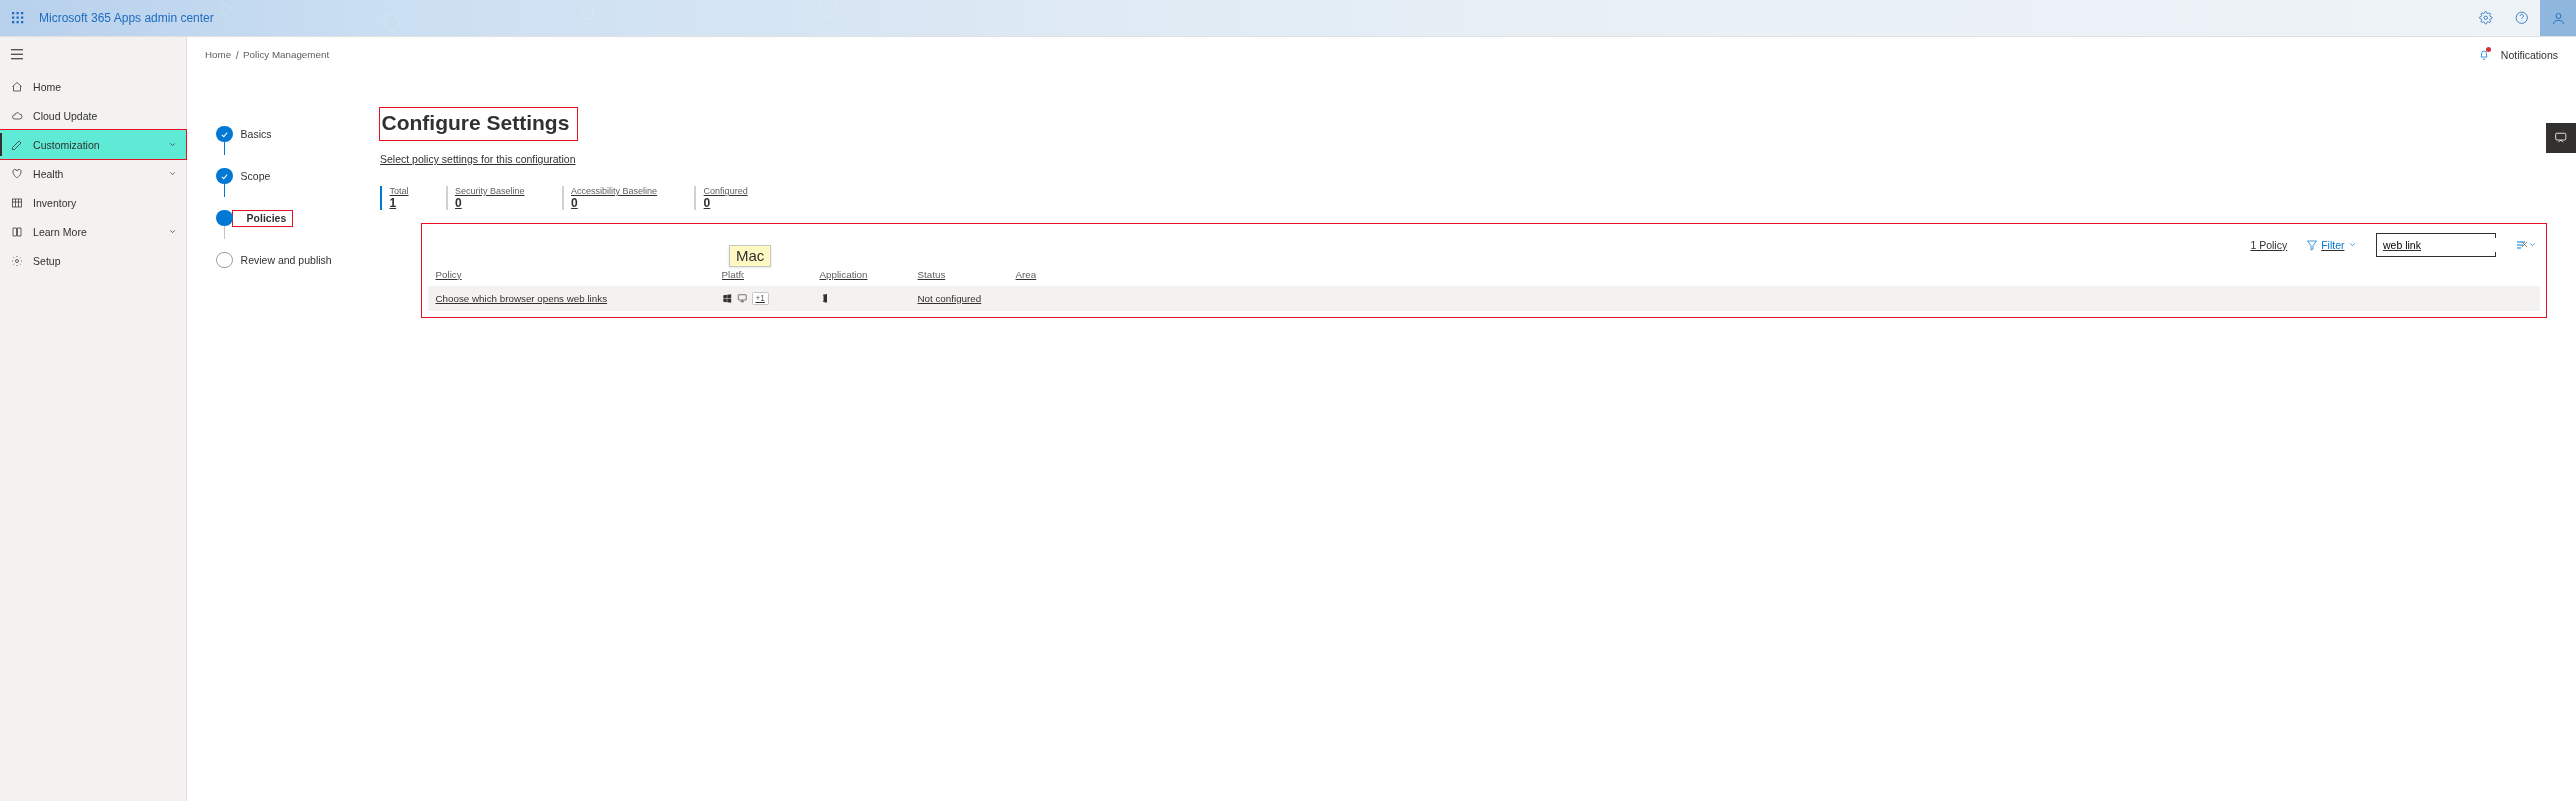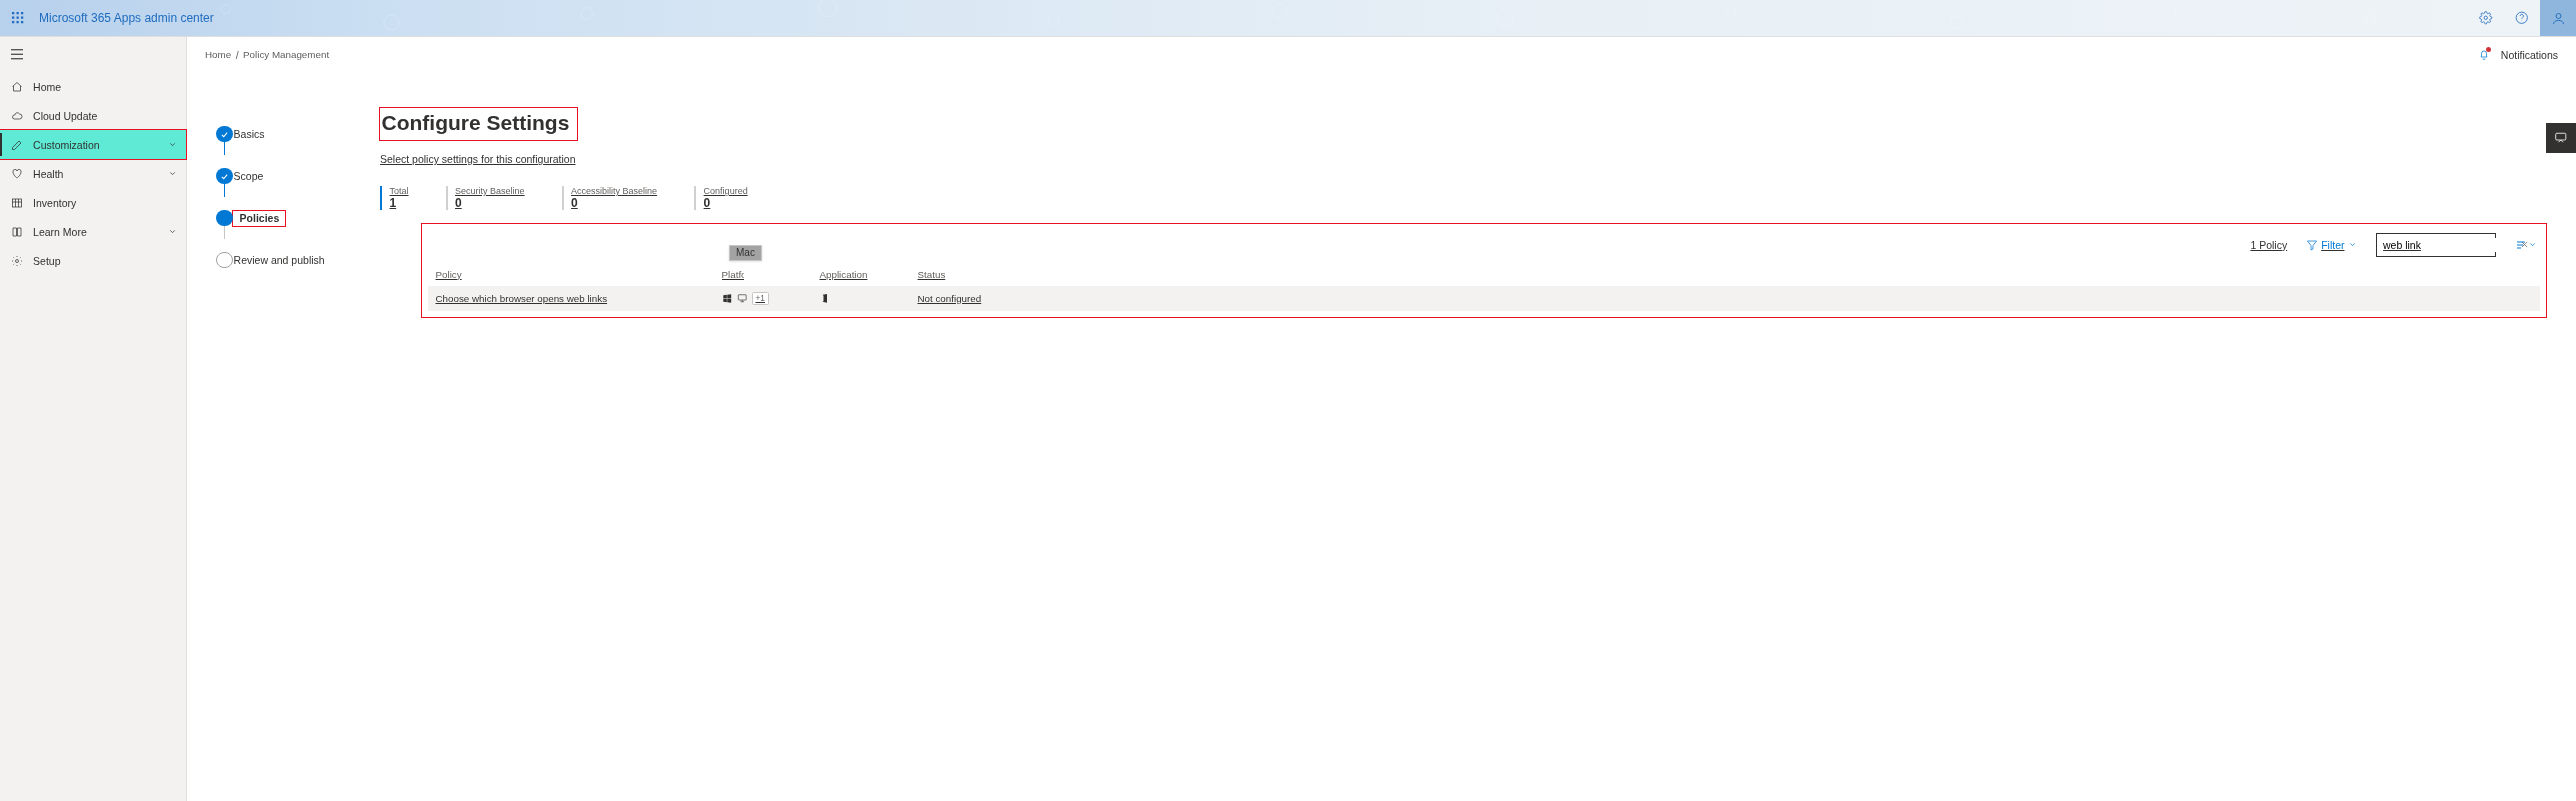--- a/index.html
+++ b/index.html
@@ -42,21 +42,21 @@
 
   
   .stepper-col { width:181px; padding:41px 0 0 29px; }
   .stepper { position:relative; }
   .step { display:flex; align-items:center; height:42px; position:relative; }
   .step-circle { width:16.6px; height:16.6px; border-radius:50%; display:flex; align-items:center; justify-content:center; z-index:2; background:#fff; }
   .step-circle.done { background:#0078d4; color:#fff; }
   .step-circle.current { background:#0078d4; }
   .step-circle.current::after { content:""; width:7.5px; height:7.5px; background:#fff; border-radius:50%; display:none; }
   .step-circle.pending { border:1.5px solid #a19f9d; }
-  .step-label { margin-left:1px; font-size:10.5px; }
+  .step-label { margin-left:8px; font-size:10.5px; }
   .step.current .step-label { font-weight:600; }
   .step-line { position:absolute; left:7.5px; top:16.6px; width:1.5px; height:25.6px; background:#0078d4; z-index:1; }
   .step-line.gray { background:#c8c6c4; }
   .policies-wrap { display:inline-block; }
 
   
   .main-panel { flex:1; padding:36px 30px 0 12px; position:relative;text-decoration:underline; }
   .page-title { font-size:21px; font-weight:700; margin:0 0 13.5px 0; display:inline-block; padding:3px 7.5px 4.5px 1.5px; }
   .subtitle { font-size:10.5px; color:#323130; margin-bottom:21px; }
 
@@ -75,21 +75,21 @@
   .search-box input { border:none; outline:none; flex:1; font-size:10.5px; font-family:inherit; }
   .search-box .clear { cursor:pointer; }
   .list-opts { display:flex; align-items:center; gap:1.5px; color:#0078d4; cursor:pointer; }
 
   .policy-table { width:100%; }
   .pt-head, .pt-row { display:grid; grid-template-columns: 286px 98px 98px 98px 1fr; align-items:center; padding:6px 7.5px; }
   .pt-head { color:#605e5c; font-size:9.8px; }
   .pt-row { background:#f3f2f1; font-size:9.8px; }
   .plat-icons { display:flex; align-items:center; gap:4.5px; }
   .plat-icons .plus { font-size:8.3px; border:0.8px solid #c8c6c4; padding:0.8px 3px; color:#605e5c; background:#fff; border-radius:1.5px; }
-  .tooltip { position:absolute; background:#a3a3a3; border:0.8px solid #c8c6c4; padding:1.5px 6px; font-size:10px; box-shadow:0 0.8px 2.3px rgba(0,0,0,.15); }
+  .tooltip { position:absolute; background:#fef9c3; border:0.8px solid #c8c6c4; padding:1.5px 6px; font-size:15px; box-shadow:0 0.8px 2.3px rgba(0,0,0,.15); }
 
   .feedback-btn { position:absolute; right:0; top:51px; width:30px; height:30px; background:#323130; color:#fff; display:flex; align-items:center; justify-content:center; }
 
   svg { display:block; }
 </style>
 </head>
 <body>
 
 <div class="top-header">
   <svg class="snow-overlay" viewBox="0 0 3422 48" preserveAspectRatio="xMidYMid slice">
@@ -346,20 +346,21 @@
                 </svg>
             </div>
           </div>
 
           <div class="policy-table">
             <div class="pt-head">
               <div>Policy</div>
               <div style="overflow:hidden; white-space:nowrap; width:22.6px;">Platform</div>
               <div>Application</div>
               <div>Status</div>
+              <div>Area</div>
             </div>
             <div class="pt-row">
               <div>Choose which browser opens web links</div>
               <div class="plat-icons">
                 <span>
                     <svg width="10.5" height="10.5" viewBox="0 0 24 24" fill="#323130">
                       <path d="M3 5l8-1v8H3zM12 3.8L21 3v9h-9zM3 13h8v8l-8-1zM12 13h9v9l-9-1z"></path>
                     </svg>
                   </span>
                 <span>

